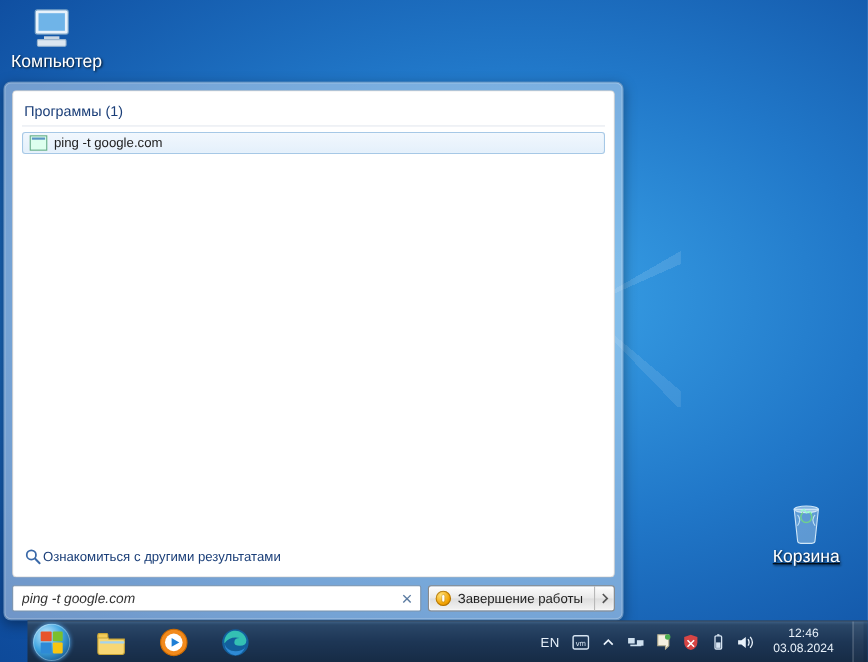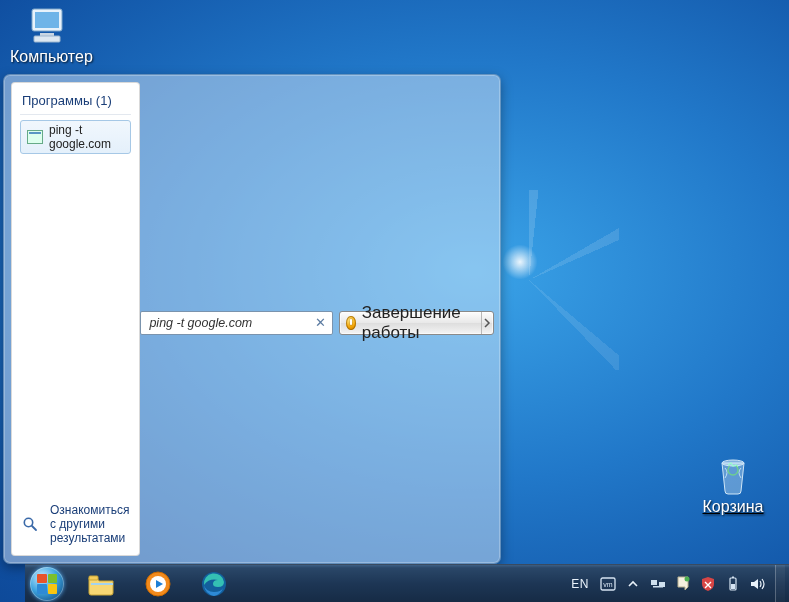--- a/index.html
+++ b/index.html
@@ -20,27 +20,27 @@
     display: flex; align-items: center; justify-content: center;
   }
   .desktop-icon .label {
     color: #fff; font-size: 16px;
     text-shadow: 1px 1px 2px rgba(0,0,0,.8);
   }
   
   .start-panel {
     position: absolute;
     left: 3px; bottom: 38px;
-    width: 498px; height: 490px;
+    width: 564px; height: 490px;
     background: rgba(230,240,250,.45);
     border: 1px solid rgba(80,120,160,.5);
     border-radius: 7px;
     box-shadow: 0 4px 12px rgba(0,0,0,.35), inset 0 0 0 1px rgba(255,255,255,.25);
     padding: 7px;
-    display: flex; flex-direction: row;
+    display: flex; flex-direction: column;
   }
   .results-box {
     flex: 1;
     background: #fff;
     border: 1px solid rgba(0,0,0,.15);
     border-radius: 4px;
     padding: 6px 8px 8px;
     display: flex; flex-direction: column;
   }
   .results-header {
@@ -64,21 +64,21 @@
     width: 16px; height: 14px;
     border: 1px solid #6a8; background: #dfe;
     position: relative; flex-shrink: 0;
   }
   .result-item .app-icon::before {
     content:""; position:absolute; left:1px; top:1px; width:12px; height:2px;
     background:#5a96c4;
   }
   .spacer { flex: 1; }
   .see-more {
-    display: flex; align-items: center; gap: 12px;
+    display: flex; align-items: center; gap: 1px;
     padding: 8px 2px 2px;
     color: #1a3e78; font-size: 12px;
     cursor: pointer;
   }
   .see-more .lens-icon svg { display:block; }
   .bottom-row {
     display: flex; align-items: center; gap: 6px;
     margin-top: 7px;
   }
   .search-box {
@@ -101,21 +101,21 @@
     cursor:pointer;
     font-size: 13px;
   }
   .shutdown-btn {
     display: flex; align-items: stretch;
     height: 24px;
     border: 1px solid #8a8a8a;
     border-radius: 3px;
     background: linear-gradient(#fdfdfd,#e9e9e9 48%,#dedede 52%,#f4f4f4);
     box-shadow: inset 0 0 0 1px rgba(255,255,255,.6);
-    font-size: 17px; color: #222;
+    font-size: 12px; color: #222;
     cursor: pointer;
     justify-content: flex-end;
   }
   .shutdown-btn .main {
     display:flex; align-items:center; gap:6px;
     padding: 0 10px 0 6px;
   }
   .shutdown-btn .arrow {
     width: 18px; display:flex; align-items:center; justify-content:center;
     border-left: 1px solid #b8b8b8;
@@ -328,15 +328,19 @@
           <rect x="5" y="0.5" width="2" height="1.5" fill="#d6e4f2"></rect>
           <rect x="4" y="8" width="4" height="5" fill="#d6e4f2"></rect>
         </svg>
     </span>
     <span class="tray-icon">
       <svg width="16" height="14" viewBox="0 0 16 14">
           <path d="M1 5 h3 l4 -3 v10 l-4 -3 h-3 z" fill="#e8f1fa"></path>
           <path d="M10 4 q2 3 0 6 M12 2 q4 5 0 10" fill="none" stroke="#e8f1fa" stroke-width="1.2"></path>
         </svg>
     </span>
+    <div class="clock">
+      <div>12:46</div>
+      <div>03.08.2024</div>
+    </div>
     <div class="show-desktop"></div>
   </div>
 </div>
 
 </body></html>

